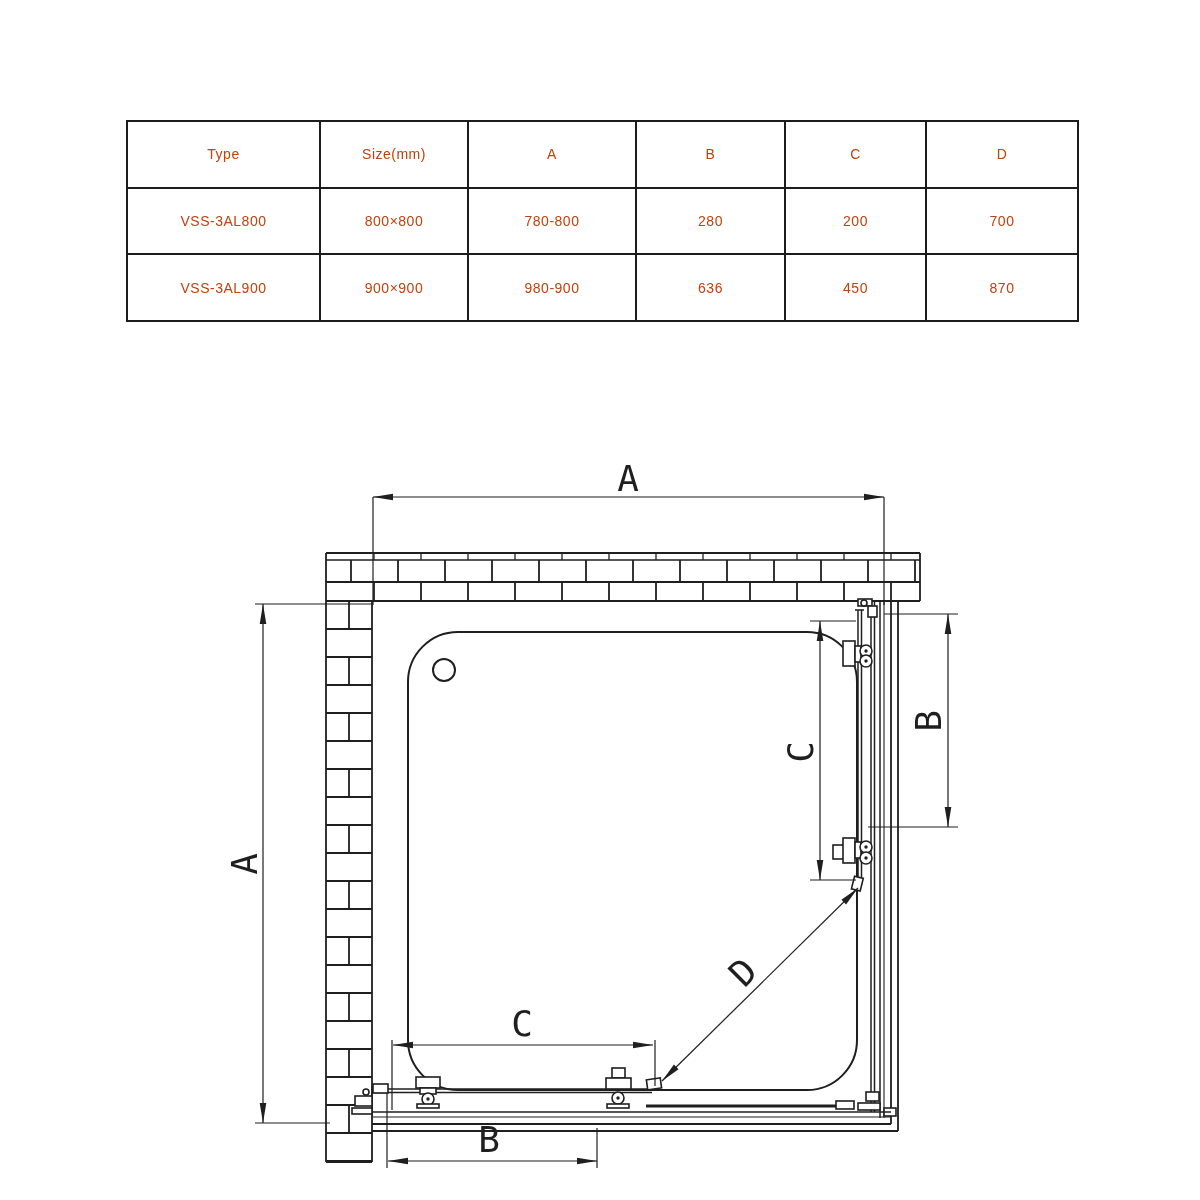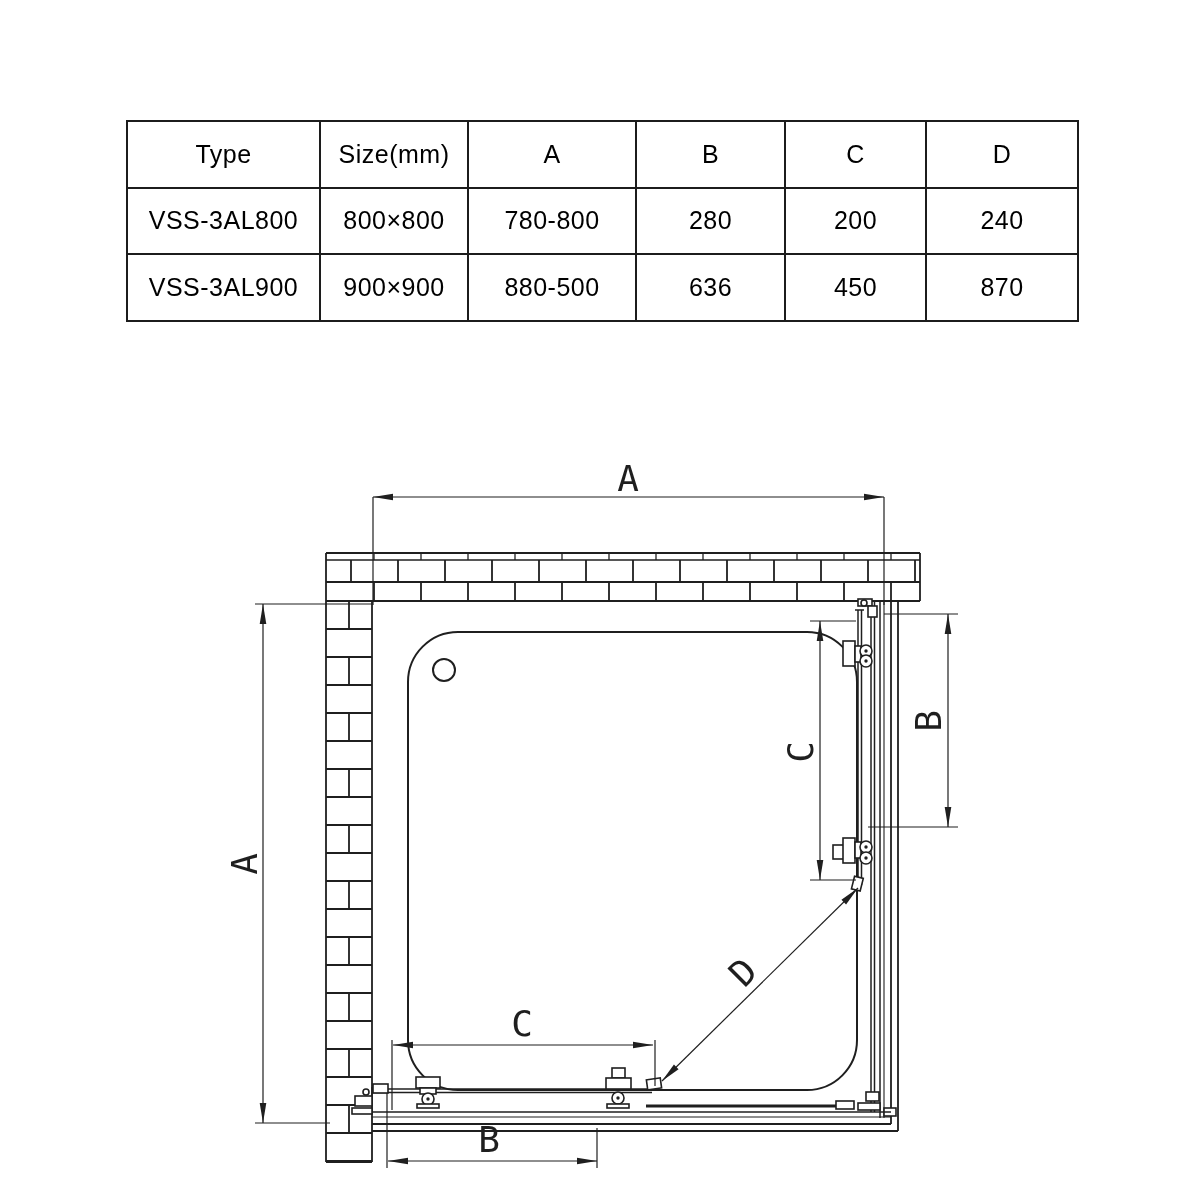--- a/index.html
+++ b/index.html
@@ -2,21 +2,21 @@
 <html><head>
 <meta charset="utf-8">
 <style>
   html,body{margin:0;padding:0;background:#ffffff;}
   #stage{position:relative;width:1200px;height:1200px;background:#ffffff;overflow:hidden;
          font-family:"Liberation Sans",sans-serif;}
   
   #spec-table{position:absolute;left:126px;top:120px;width:951px;height:202px;
               border-collapse:collapse;table-layout:fixed;background:#fff;}
   #spec-table td,#spec-table th{border:2px solid #1c1c1c;text-align:center;vertical-align:middle;
-              font-size:25px;font-weight:400;color:#000000;padding:0;letter-spacing:.5px;
+              font-size:14px;font-weight:400;color:#c2410c;padding:0;letter-spacing:.5px;
               font-family:"Liberation Sans",sans-serif;}
   #spec-table tr{height:50px;}
   
   #diagram{position:absolute;left:0;top:0;width:1200px;height:1200px;}
   .ln{stroke:#1f1f1f;fill:none;}
   .w18{stroke-width:1.8px;} .w2{stroke-width:2px;} .w15{stroke-width:1.5px;}
   .w3{stroke-width:3px;} .w1{stroke-width:1.1px;}
   .dim{stroke:#1f1f1f;stroke-width:1.2px;fill:none;}
   .dimtxt{font-family:"DejaVu Sans Mono",monospace;font-size:36px;fill:#1f1f1f;}
   .part{stroke:#1f1f1f;stroke-width:1.6px;fill:#ffffff;}
@@ -44,26 +44,26 @@
       <th>B</th>
       <th>C</th>
       <th>D</th>
     </tr>
     <tr>
       <td>VSS-3AL800</td>
       <td>800×800</td>
       <td>780-800</td>
       <td>280</td>
       <td>200</td>
-      <td>240</td>
+      <td>700</td>
     </tr>
     <tr>
       <td>VSS-3AL900</td>
       <td>900×900</td>
-      <td>880-500</td>
+      <td>980-900</td>
       <td>636</td>
       <td>450</td>
       <td>870</td>
     </tr>
   </tbody>
     </table>
 
   <svg id="diagram" viewBox="0 0 1200 1200" xmlns="http://www.w3.org/2000/svg">
     <defs>
       <marker id="arw" viewBox="0 0 22 8" refX="22" refY="4" markerWidth="22" markerHeight="8" orient="auto-start-reverse" markerUnits="userSpaceOnUse">

